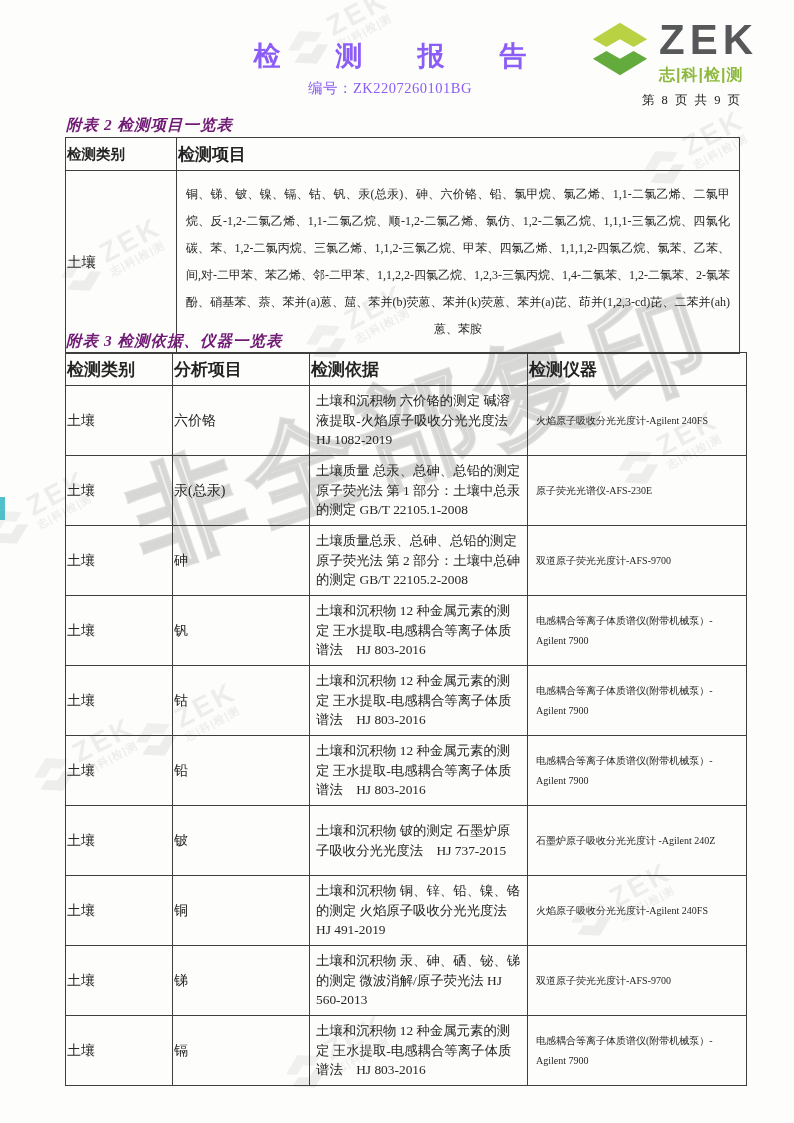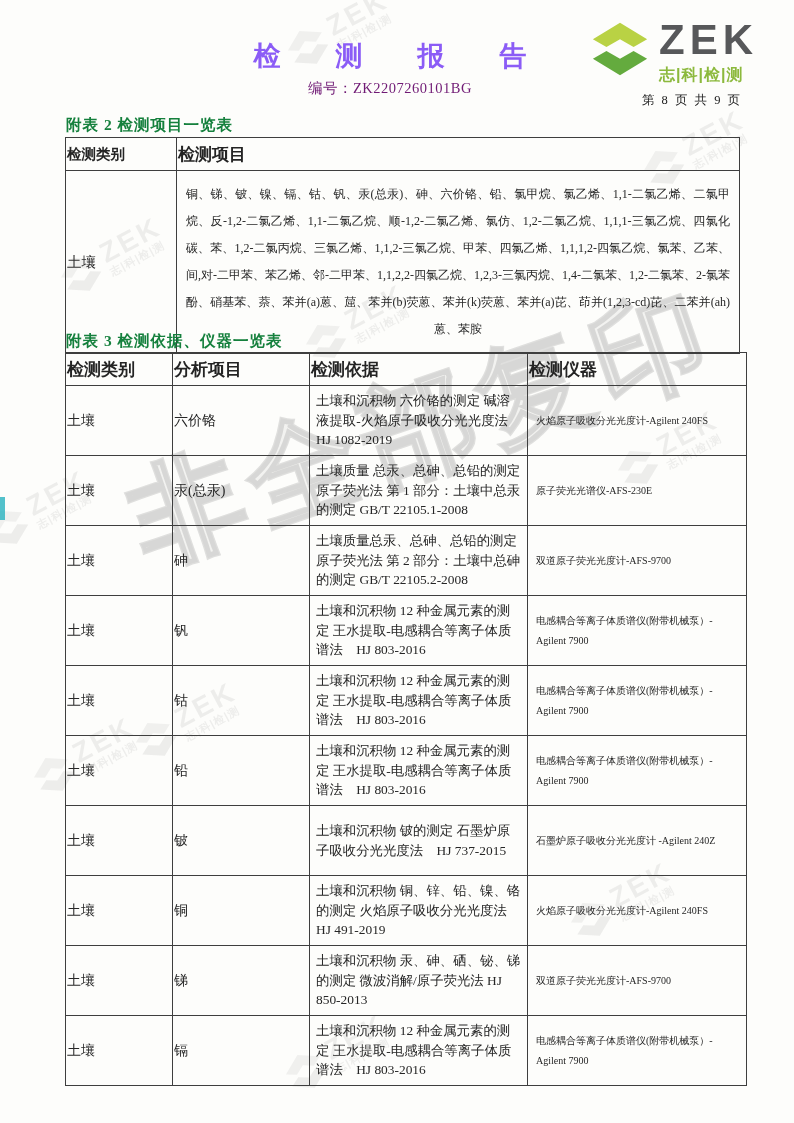--- a/index.html
+++ b/index.html
@@ -9,39 +9,39 @@
     font-family:"Liberation Serif","DejaVu Serif",serif; color:#2e2e2e;
   }
   
   .hdr-title{
     position:absolute; top:38px; left:225px; width:330px; text-align:center;
     font-size:27px; font-weight:bold; letter-spacing:14px; text-indent:14px;
     color:#8b5cf6;
   }
   .hdr-no{
     position:absolute; top:79px; left:225px; width:330px; text-align:center;
-    font-size:14.5px; color:#701a75; letter-spacing:.5px;
+    font-size:14.5px; color:#8b5cf6; letter-spacing:.5px;
   }
   .logo{position:absolute; top:16px; right:36px; display:flex; align-items:flex-start; gap:8px;}
   .logo svg{width:62px; height:66px;}
   .logo-txt{display:flex; flex-direction:column; padding-top:6px;}
   .logo-zek{
     font-family:"Liberation Sans","DejaVu Sans",sans-serif;
     font-size:42px; font-weight:bold; line-height:.85; letter-spacing:5px;
     color:#57585a;
   }
   .logo-cn{
     margin-top:7px; font-weight:bold; font-size:16px; letter-spacing:1px;
     color:#8cb93d; font-family:"Liberation Sans","DejaVu Sans",sans-serif;
   }
   .page-info{
     position:absolute; top:92px; right:52px; font-size:12.5px; letter-spacing:2px; color:#222;
   }
   
-  .caption{position:absolute; left:66px; font-size:15.5px; font-weight:bold; color:#15803d; letter-spacing:1px;}
+  .caption{position:absolute; left:66px; font-size:15.5px; font-weight:bold; color:#701a75; letter-spacing:1px;font-style:italic;}
   .cap2{top:115px;} .cap3{top:331px;}
   
   table{border-collapse:collapse; table-layout:fixed; position:absolute; left:65px; background:transparent;}
   th,td{border:1.6px solid #3e3e3e; text-align:left; vertical-align:middle; overflow:hidden;}
   th{font-size:17px; font-weight:bold; height:30px; color:#242424;}
   .t2{top:137px; width:675px;}
   .t2 .cat{width:108px; font-size:14.5px;}
   .t2 .items{
     font-size:12px; line-height:27px; padding:10px 9px;
     text-align:justify; text-align-last:center; color:#262626;
@@ -266,21 +266,21 @@
       </tr>
       <tr>
         <td>土壤</td>
         <td>铜</td>
         <td class="basis">土壤和沉积物 铜、锌、铅、镍、铬的测定 火焰原子吸收分光光度法 HJ 491-2019</td>
         <td class="instr">火焰原子吸收分光光度计-Agilent 240FS</td>
       </tr>
       <tr>
         <td>土壤</td>
         <td>锑</td>
-        <td class="basis">土壤和沉积物 汞、砷、硒、铋、锑的测定 微波消解/原子荧光法 HJ 850-2013</td>
+        <td class="basis">土壤和沉积物 汞、砷、硒、铋、锑的测定 微波消解/原子荧光法 HJ 560-2013</td>
         <td class="instr">双道原子荧光光度计-AFS-9700</td>
       </tr>
       <tr>
         <td>土壤</td>
         <td>镉</td>
         <td class="basis">土壤和沉积物 12 种金属元素的测定 王水提取-电感耦合等离子体质谱法　HJ 803-2016</td>
         <td class="instr">电感耦合等离子体质谱仪(附带机械泵）-Agilent 7900</td>
       </tr>
     </tbody>
       </table>

